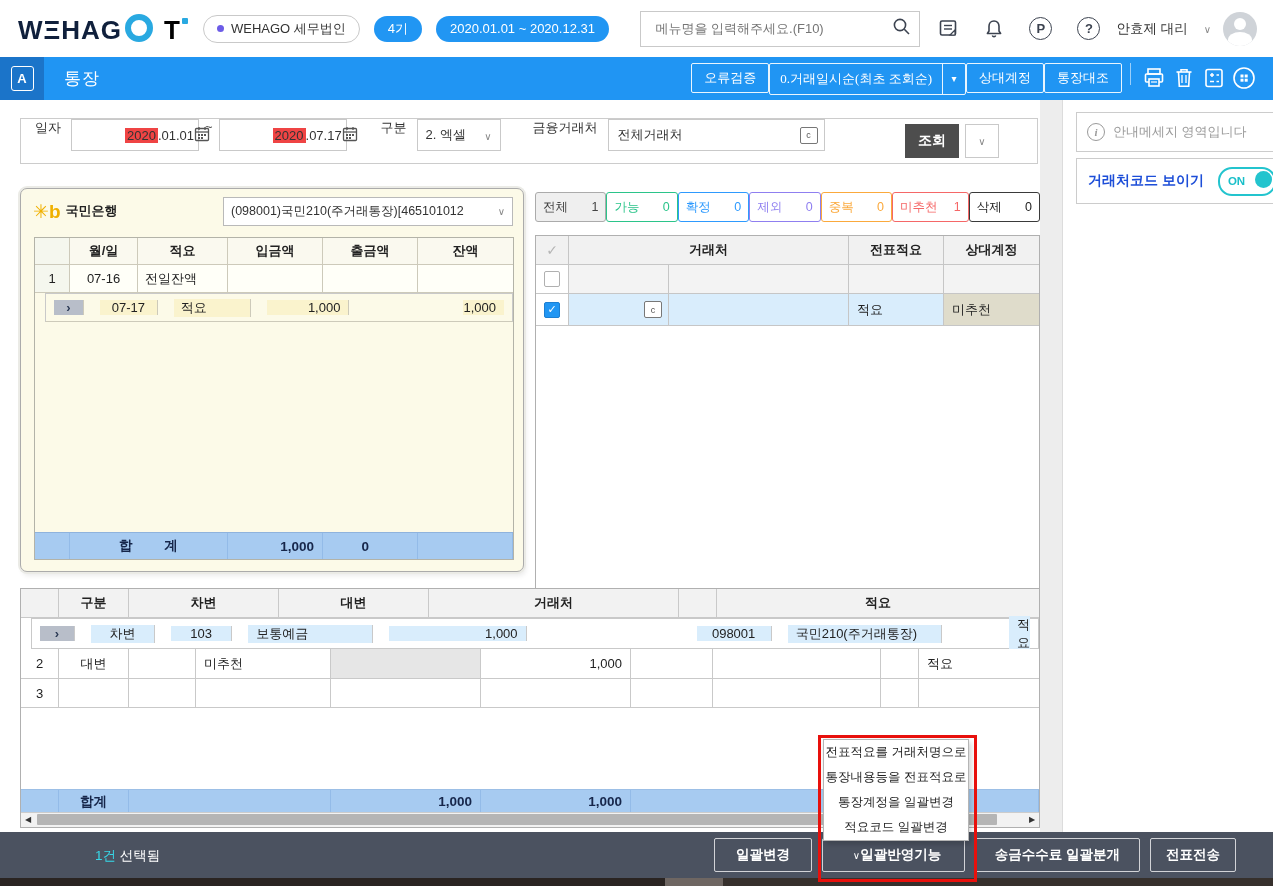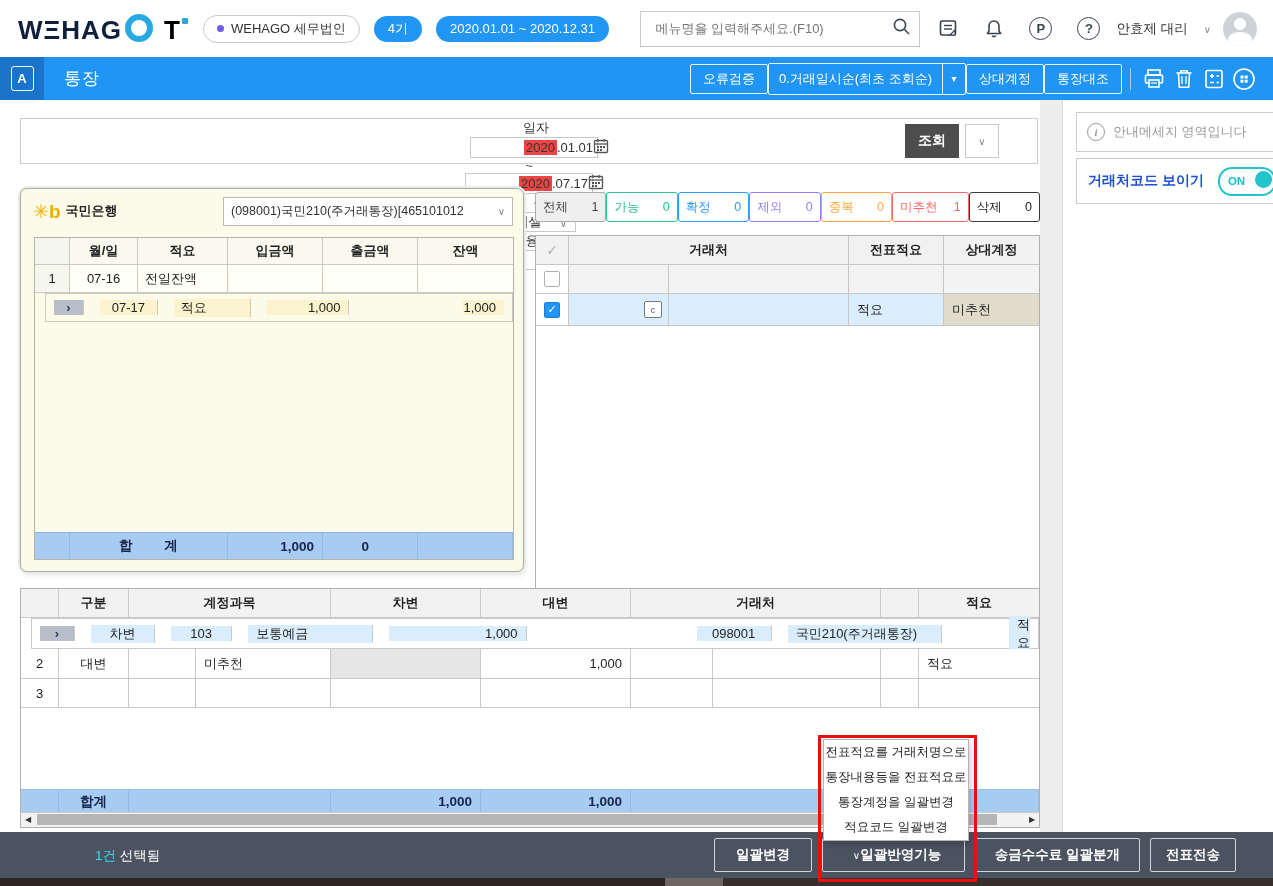--- a/index.html
+++ b/index.html
@@ -24,33 +24,33 @@
   .chev-sm::before{content:"∨";font-size:10px;color:#888;}
   .avatar{width:34px;height:34px;border-radius:50%;background:#cfd3d8;position:relative;overflow:hidden;margin-right:16px;}
   .avatar::before{content:"";position:absolute;left:11px;top:6px;width:12px;height:12px;border-radius:50%;background:#fff;}
   .avatar::after{content:"";position:absolute;left:5px;top:20px;width:24px;height:16px;border-radius:50%;background:#fff;}
 
   
   .titlebar{position:absolute;left:0;top:57px;width:1273px;height:43px;background:#2095F3;display:flex;align-items:center;}
   .menu-a{width:44px;height:43px;background:#1B74C9;display:flex;align-items:center;justify-content:center;flex:0 0 auto;}
   .menu-a span{display:flex;align-items:center;justify-content:center;width:21px;height:23px;border:1.6px solid #fff;border-radius:3px;color:#fff;font-size:13px;font-weight:700;}
   .page-title{color:#fff;font-size:17px;margin-left:20px;letter-spacing:1px;}
-  .tb-right{display:flex;align-items:center;margin-left:auto;margin-right:14px;}
+  .tb-right{display:flex;align-items:flex-start;margin-left:auto;margin-right:14px;font-family:Liberation Serif, serif;}
   .tb-btn{height:30px;padding:0 12px;border:1px solid rgba(255,255,255,.9);background:transparent;color:#fff;font-size:13px;border-radius:2px;display:flex;align-items:center;font-family:inherit;}
   .tb-select{display:flex;height:30px;border:1px solid rgba(255,255,255,.9);border-radius:2px;color:#fff;font-size:13px;}
   .tb-select .txt{display:flex;align-items:center;padding:0 10px;}
   .tb-select .arr{display:flex;align-items:center;justify-content:center;width:22px;border-left:1px solid rgba(255,255,255,.9);}
   .tb-select .arr::before{content:"▾";font-size:10px;}
   .tb-div{width:1px;height:22px;background:rgba(255,255,255,.55);margin:0 8px;}
   .tb-ic{display:flex;align-items:center;justify-content:center;width:30px;height:30px;}
 
   
   .main{position:absolute;left:0;top:100px;width:1273px;height:732px;background:#fff;}
 
-  .filterbox{position:absolute;left:20px;top:18px;width:1016px;height:44px;border:1px solid #ccc;display:flex;align-items:center;font-size:13px;color:#333;flex-direction:column;}
+  .filterbox{position:absolute;left:20px;top:18px;width:1016px;height:44px;border:1px solid #ccc;display:flex;font-size:13px;color:#333;}
   .flabel{margin-left:14px;white-space:nowrap;}
   .dinput{display:flex;align-items:center;justify-content:space-between;width:112px;height:30px;border:1px solid #c9c9c9;margin-left:10px;padding:0 6px 0 8px;}
   .dinput .yr{background:#ef4444;padding:0 2px;margin-left:45px;}
   .tilde{margin:0 6px;color:#555;}
   .sel{display:flex;align-items:center;justify-content:space-between;height:30px;border:1px solid #c9c9c9;padding:0 8px;margin-left:10px;gap:16px;}
   .vinput{display:flex;align-items:center;justify-content:space-between;width:200px;height:30px;border:1px solid #c9c9c9;margin-left:10px;padding:0 6px 0 9px;}
   .code-box{display:flex;align-items:center;justify-content:center;width:16px;height:15px;border:1px solid #777;font-size:9px;color:#555;background:#fff;border-radius:2px;}
   .code-box::before{content:"";position:absolute;}
   .btn-search{position:absolute;right:78px;top:5px;width:54px;height:34px;background:#4d4d4d;color:#fff;border:none;font-size:14px;font-weight:700;font-family:inherit;}
   .btn-search-more{position:absolute;right:38px;top:5px;width:34px;height:34px;background:#fff;border:1px solid #c9c9c9;color:#555;font-size:11px;}
@@ -434,21 +434,20 @@
         <span class="hs-arrow" style="right:0;">▶</span>
       </div>
     </div>
 
     <div class="collapse-tab">▶</div>
 
     <div class="jgrid">
       <div class="jrow hd">
         <div class="jcell j-num" style="background:#F2F2F2;"></div>
         <div class="jcell j-type" style="background:#F2F2F2;">구분</div>
-        <div class="jcell j-acct" style="background:#F2F2F2;">계정과목</div>
         <div class="jcell j-debit" style="justify-content:center;padding-right:0;background:#F2F2F2;">차변</div>
         <div class="jcell j-credit" style="justify-content:center;padding-right:0;background:#F2F2F2;">대변</div>
         <div class="jcell j-vendor" style="background:#F2F2F2;">거래처</div>
         <div class="jcell j-gap" style="background:#F2F2F2;"></div>
         <div class="jcell j-memo" style="justify-content:center;padding-left:0;background:#F2F2F2;">적요</div>
       </div>
       <div class="jrow sel">
         <div class="jcell j-num">›</div>
         <div class="jcell j-type">차변</div>
         <div class="jcell j-acode">103</div>

